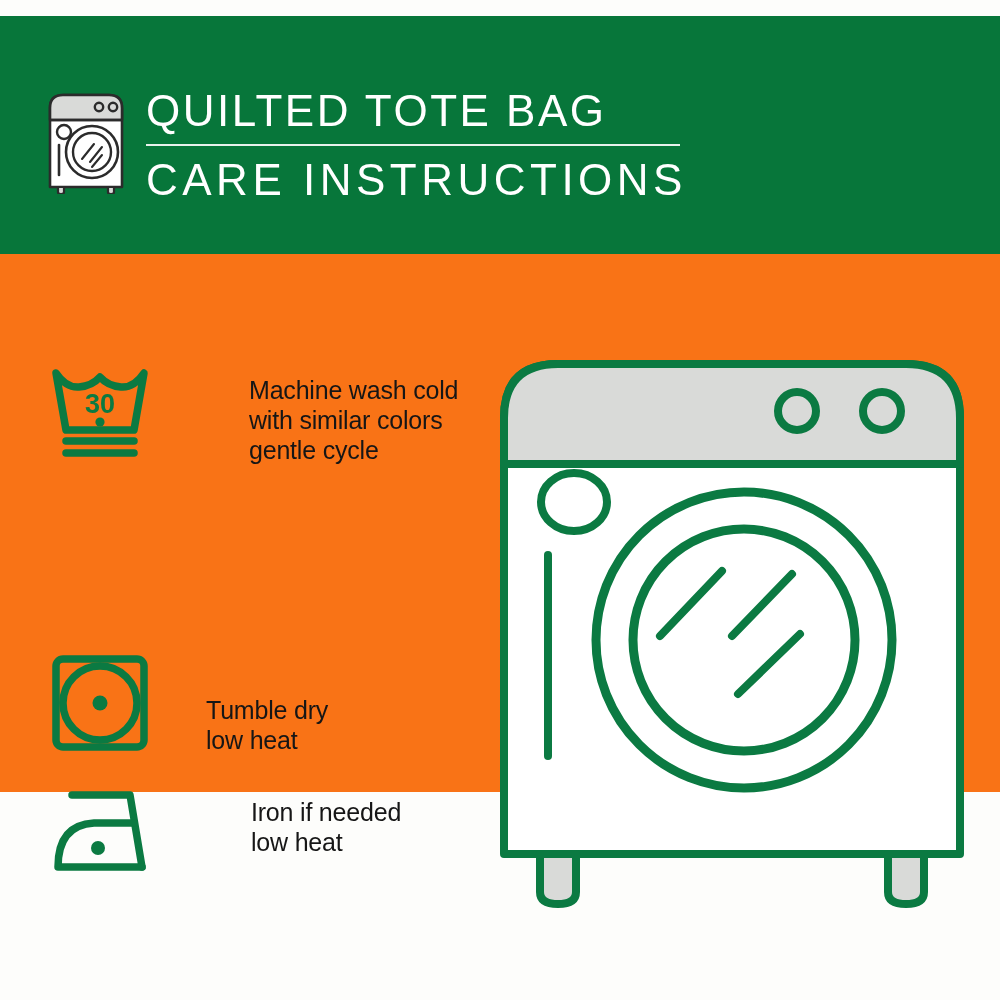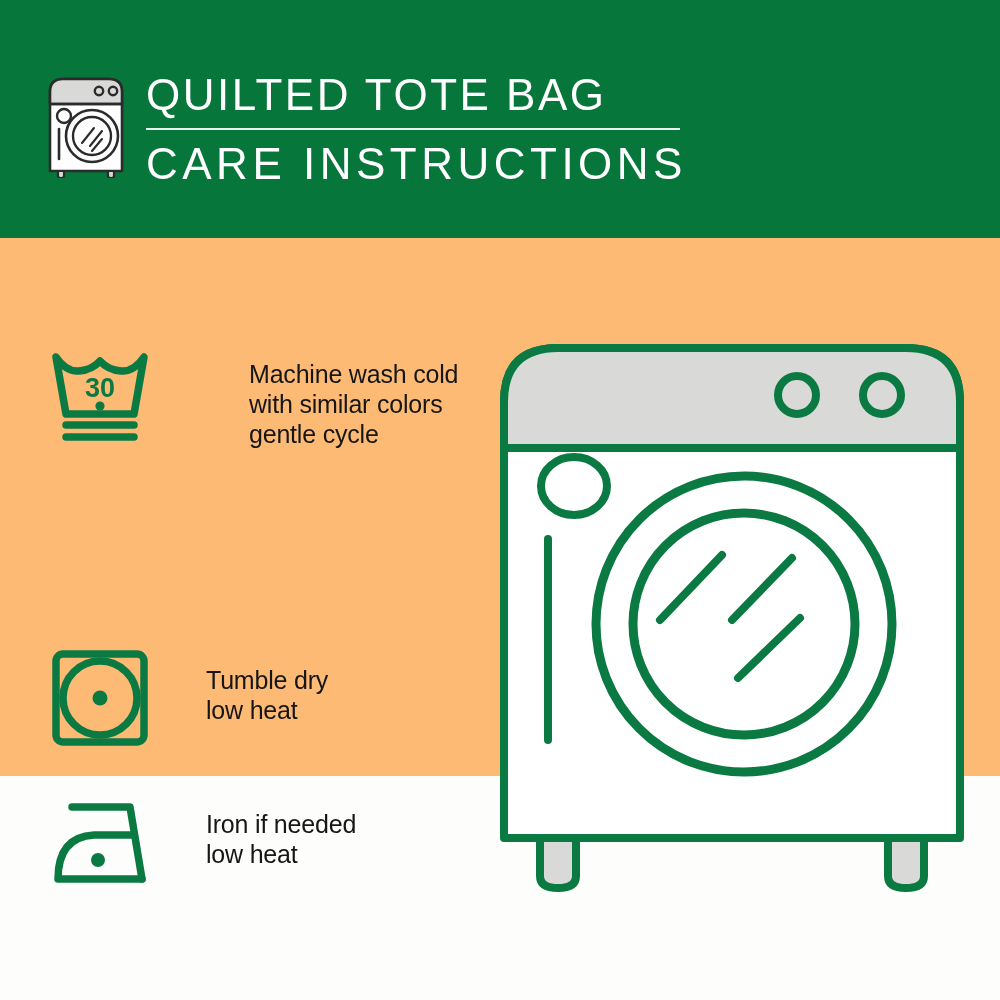--- a/index.html
+++ b/index.html
@@ -10,21 +10,22 @@
     width: 1000px;
     height: 1000px;
     background: #fdfdfb;
     font-family: "Liberation Sans", sans-serif;
     overflow: hidden;
   }
   .page {
     position: relative;
     width: 1000px;
     height: 776px;
-    background: #fdba74;
+    background: #f97316;
+    margin-top: 16px;
   }
 
   
   .header {
     position: absolute;
     left: 0;
     top: 0;
     width: 1000px;
     height: 238px;
     background: #07763a;
@@ -77,22 +78,22 @@
     height: 762px;
   }
   .care-row {
     position: absolute;
     left: 48px;
     display: flex;
     align-items: flex-start;
   }
   .care-row-0 { top: 108px; gap: 43px; }
   .care-row-1 { top: 250px; }
-  .care-row-2 { top: 408px; }
-  .care-row-3 { top: 555px; }
+  .care-row-2 { top: 397px; align-items: flex-end; }
+  .care-row-3 { top: 527px; gap: 45px; }
 
   .care-symbol {
     width: 110px;
     flex: 0 0 110px;
     display: block;
   }
   .care-text {
     margin-left: 48px;
     font-family: "Liberation Sans", sans-serif;
     font-size: 25px;

